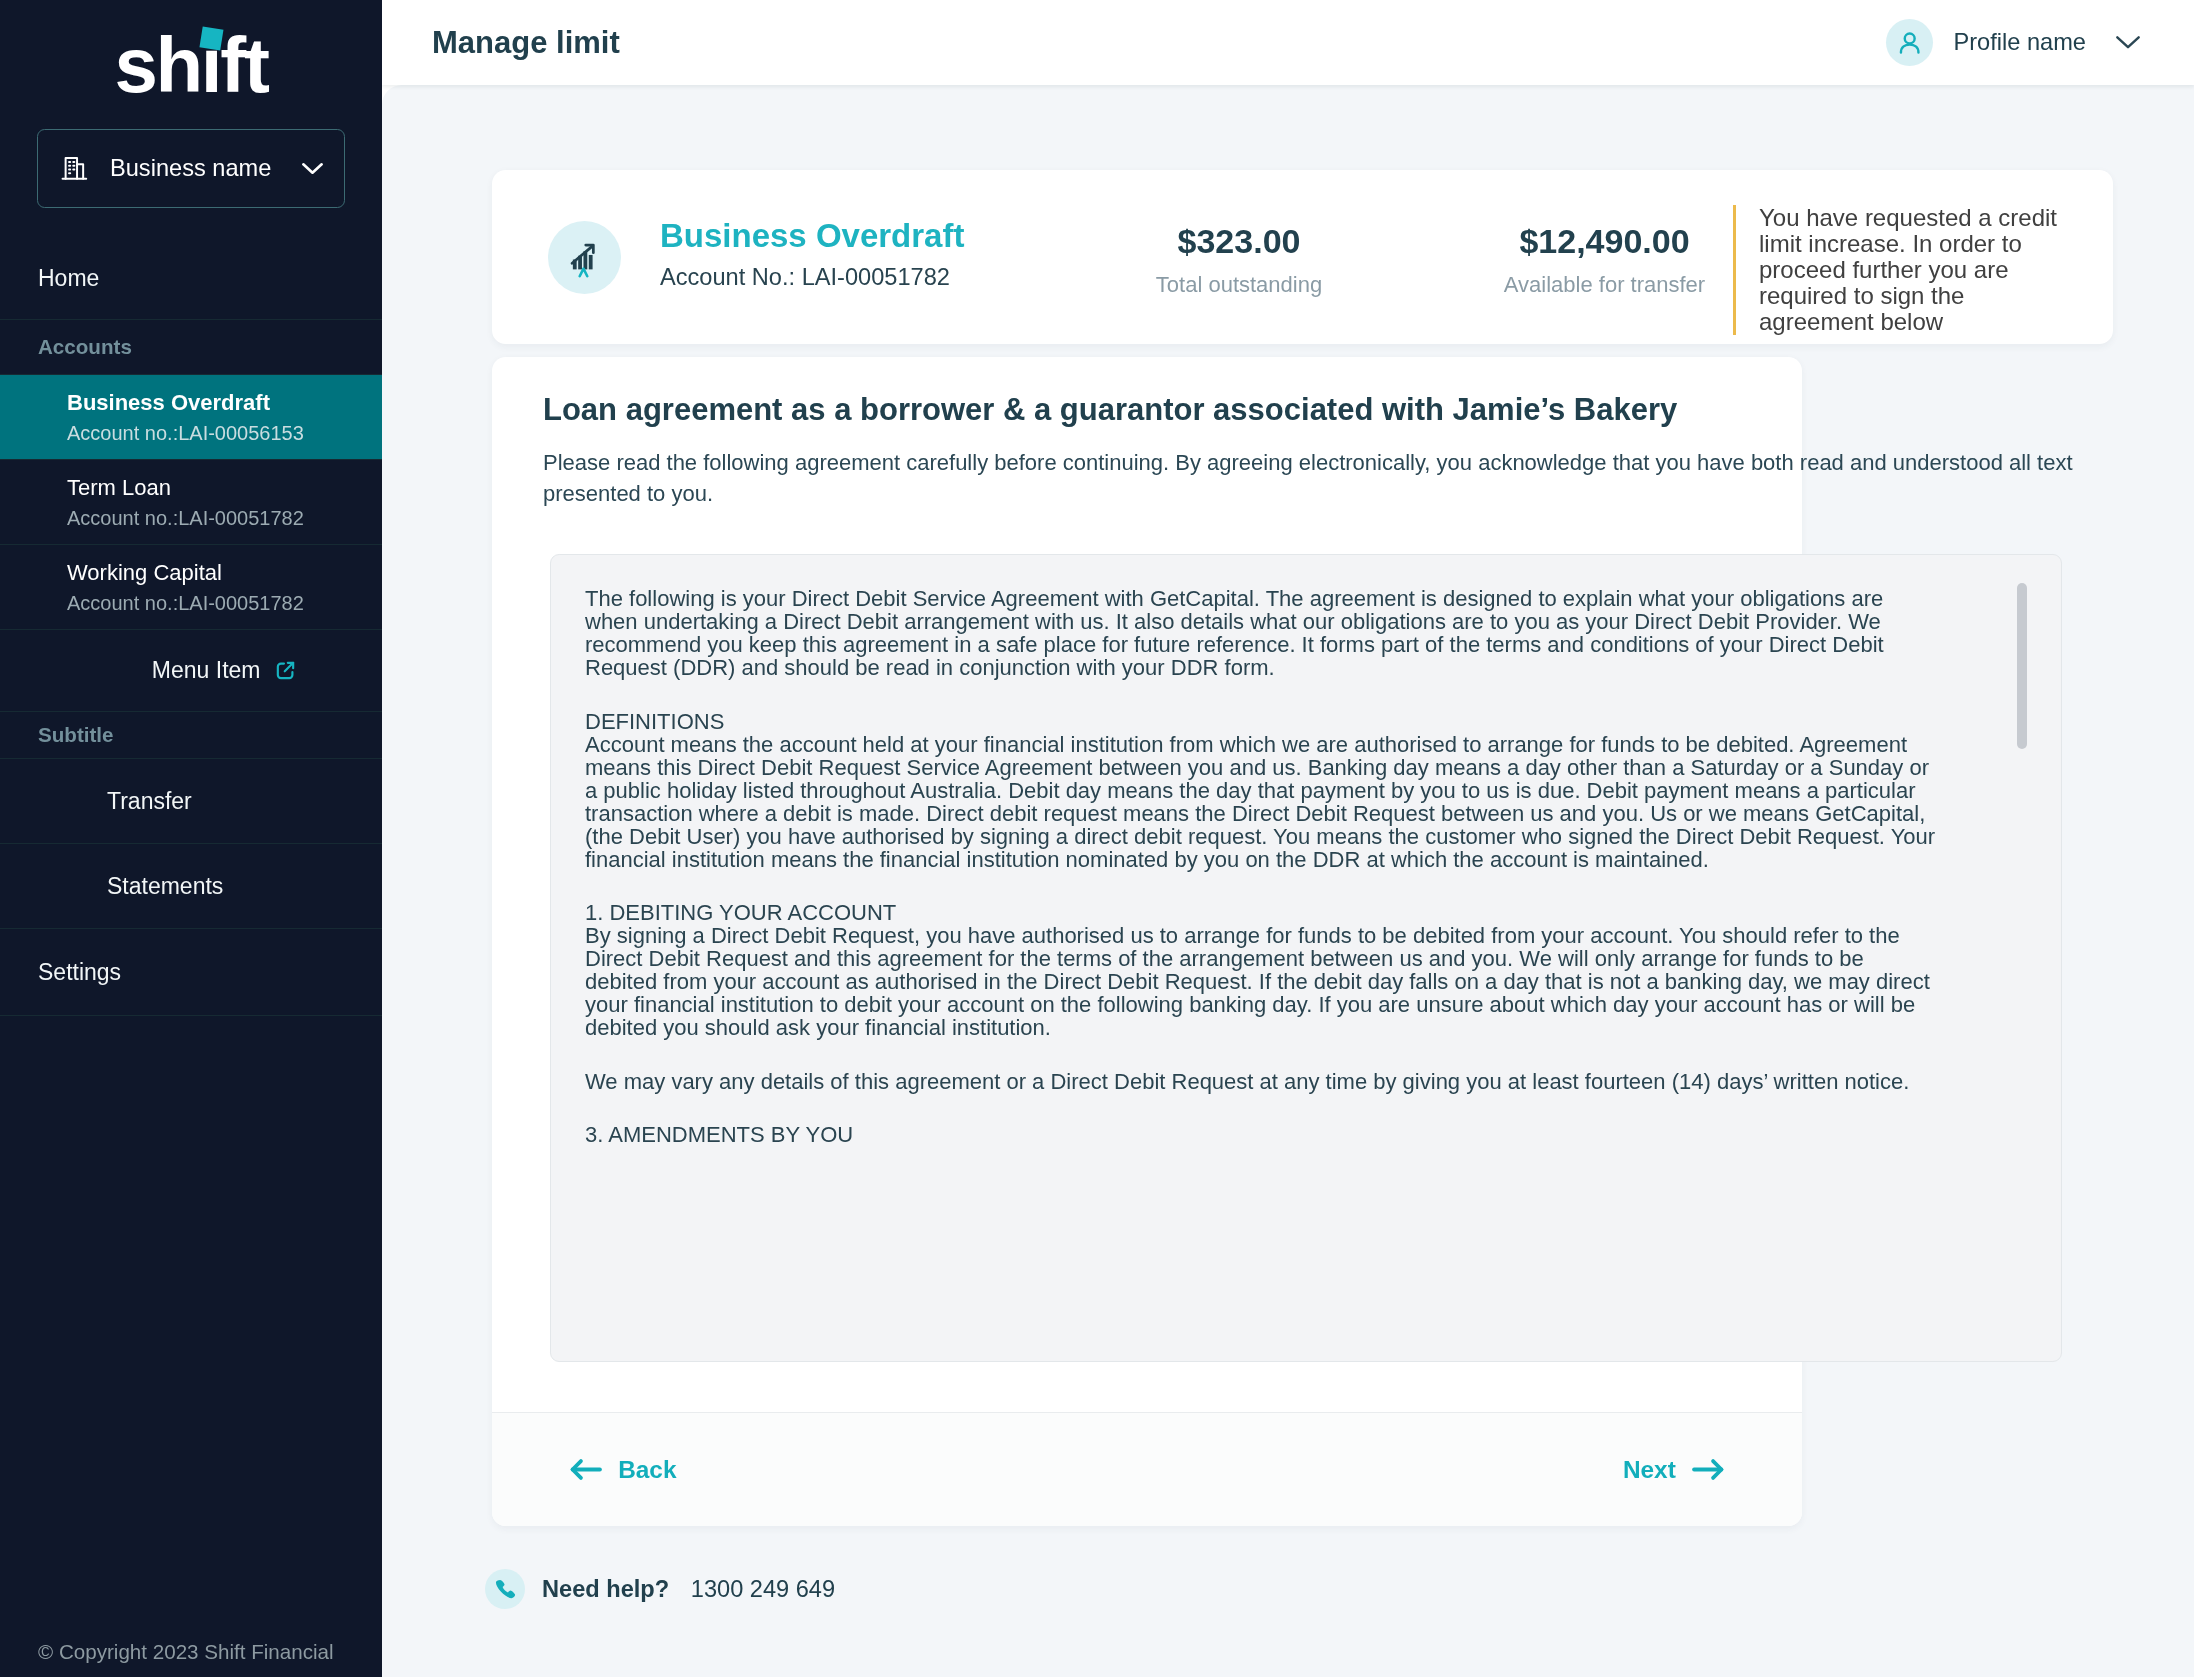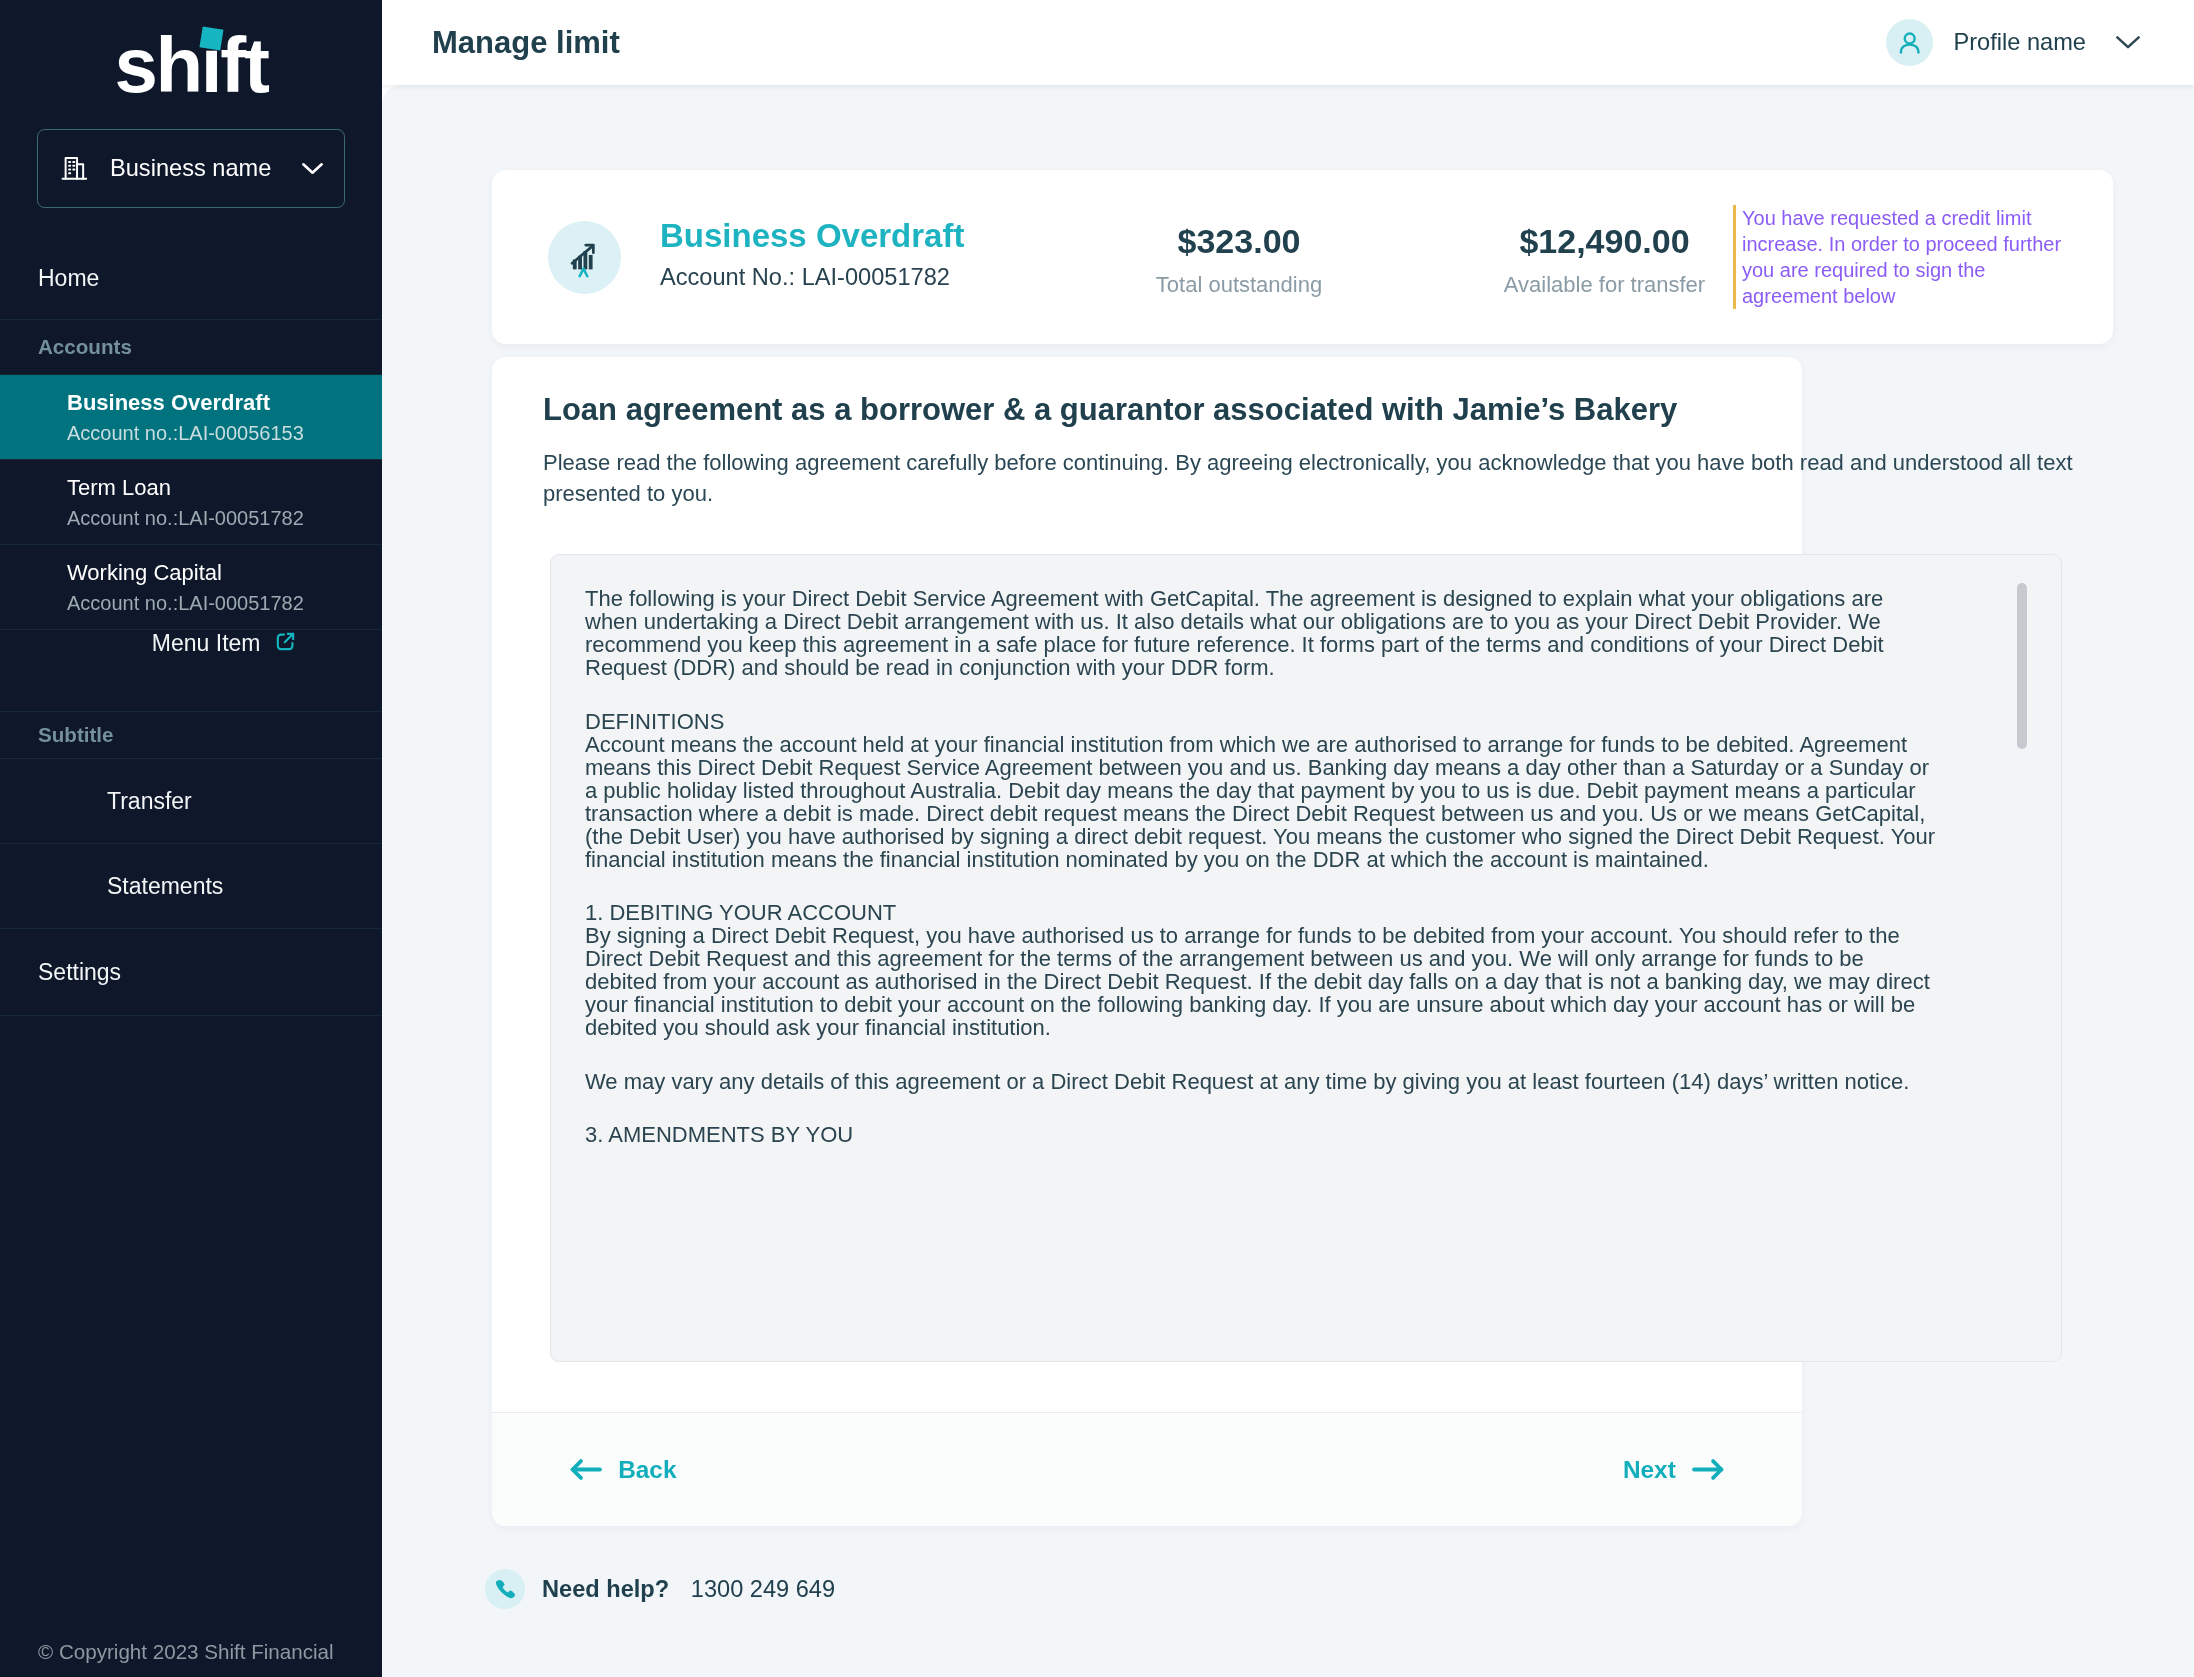--- a/index.html
+++ b/index.html
@@ -11,21 +11,21 @@
   .sidebar{position:absolute;left:0;top:0;width:382px;height:1678px;background:#0f172a;z-index:3}
   .logo{margin-top:23px;text-align:center;font-size:78px;font-weight:bold;letter-spacing:-2.3px;color:#ffffff;line-height:1.1}
   .logo .iwrap{position:relative;display:inline-block}
   .logo .idot{position:absolute;left:0px;top:4.6px;width:20.6px;height:20.6px;background:#16b5c2;transform:rotate(9deg)}
   .biz-box{margin:20px 37px 0 37px;height:79px;border:1.5px solid #3c6b73;border-radius:7.6px;
     display:flex;align-items:center;padding:0 20px;box-sizing:border-box;gap:20px;cursor:pointer}
   .biz-label{font-size:23.6px;font-weight:normal;color:#ffffff}
   .biz-box .chev{margin-left:auto}
   .nav{margin-top:30.5px}
   .nav-row{display:flex;flex-direction:column;justify-content:center;border-bottom:1.5px solid #162a33;box-sizing:border-box;cursor:pointer}
-  .row-flex{flex-direction:row;gap:13.7px}
+  .row-flex{flex-direction:row;align-items:center;gap:13.7px}
   .h-home{height:82px}.h-section{height:55px;cursor:default}.h-acct{height:85px}
   .h-menu{height:82px}.h-subt{height:47px;cursor:default}.h-item{height:85px}.h-set{height:87px}
   .ind0{padding-left:38px}.ind1{padding-left:67px}.ind2{padding-left:107px}
   .nav-label{font-size:23px;color:#f2f6f7;font-weight:normal}
   .acct-title{font-size:22px;color:#ffffff;font-weight:500}
   .nav-sub{font-size:20px;color:#9cabb2;margin-top:6.1px}
   .section-label{font-size:20.6px;color:#73909b;font-weight:bold}
   .selected{background:#00737e}
   .selected .acct-title{font-weight:bold}
   .selected .nav-sub{color:#c9dde0}
@@ -50,21 +50,21 @@
     background:#dbf1f5;display:flex;align-items:center;justify-content:center}
   .product-block{position:absolute;left:168px;top:47px}
   .product-title{font-size:33px;font-weight:bold;color:#1eb3c1}
   .product-acct{font-size:23.6px;color:#28434f;margin-top:9.1px}
   .amount{position:absolute;top:52px;text-align:center}
   .amount-1{left:644px;width:206px}
   .amount-2{left:983px;width:259px}
   .amount-value{font-size:34px;font-weight:bold;color:#22414e}
   .amount-label{font-size:22px;color:#8a9ba5;margin-top:10.7px}
   .notice{position:absolute;left:1241px;top:35px;width:338px;border-left:3.8px solid #ecba4b;
-    padding-left:6px;box-sizing:border-box;font-size:20px;color:#8b5cf6;line-height:26px}
+    padding-left:23px;box-sizing:border-box;font-size:24px;color:#404040;line-height:26px}
   
   .card-agreement{left:110px;top:272px;width:1310px;height:1169px}
   .agr-title{position:absolute;left:51px;top:35px;font-size:31px;font-weight:bold;color:#21404d}
   .agr-intro{position:absolute;left:51px;top:90px;width:1547px;font-size:22px;color:#2b4754;line-height:31px}
   .agr-box{position:absolute;left:58px;top:197px;width:1512px;height:808px;background:#f3f4f6;
     border:1.5px solid #e3e7ea;border-radius:9.1px;box-sizing:border-box;
     padding:32px 122px 0 34px;font-size:22px;line-height:23px;color:#2a4450;overflow:hidden}
   .sec{margin-bottom:30.5px}
   .sec-h:empty,.sec-b:empty{display:none}
   .scroll-thumb{position:absolute;right:34px;top:28px;width:10px;height:166px;border-radius:5.3px;background:#c6cad0;cursor:pointer}

